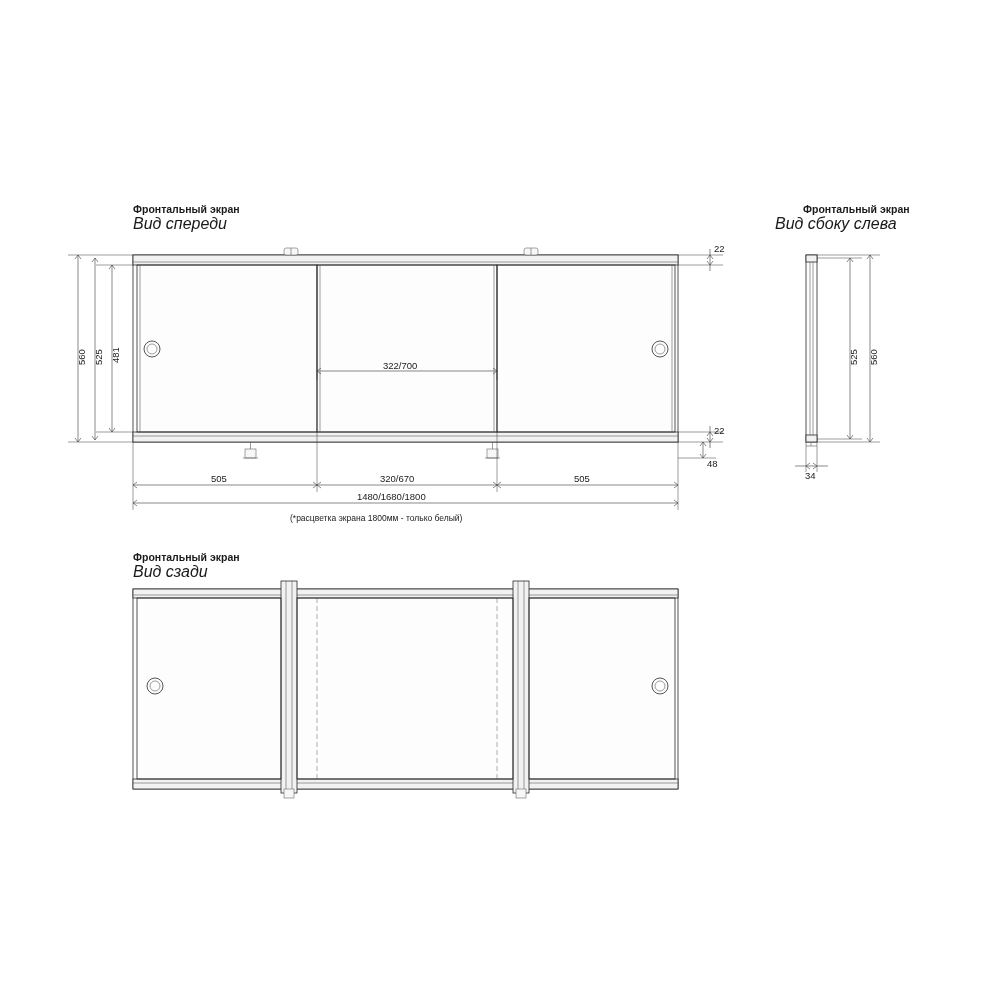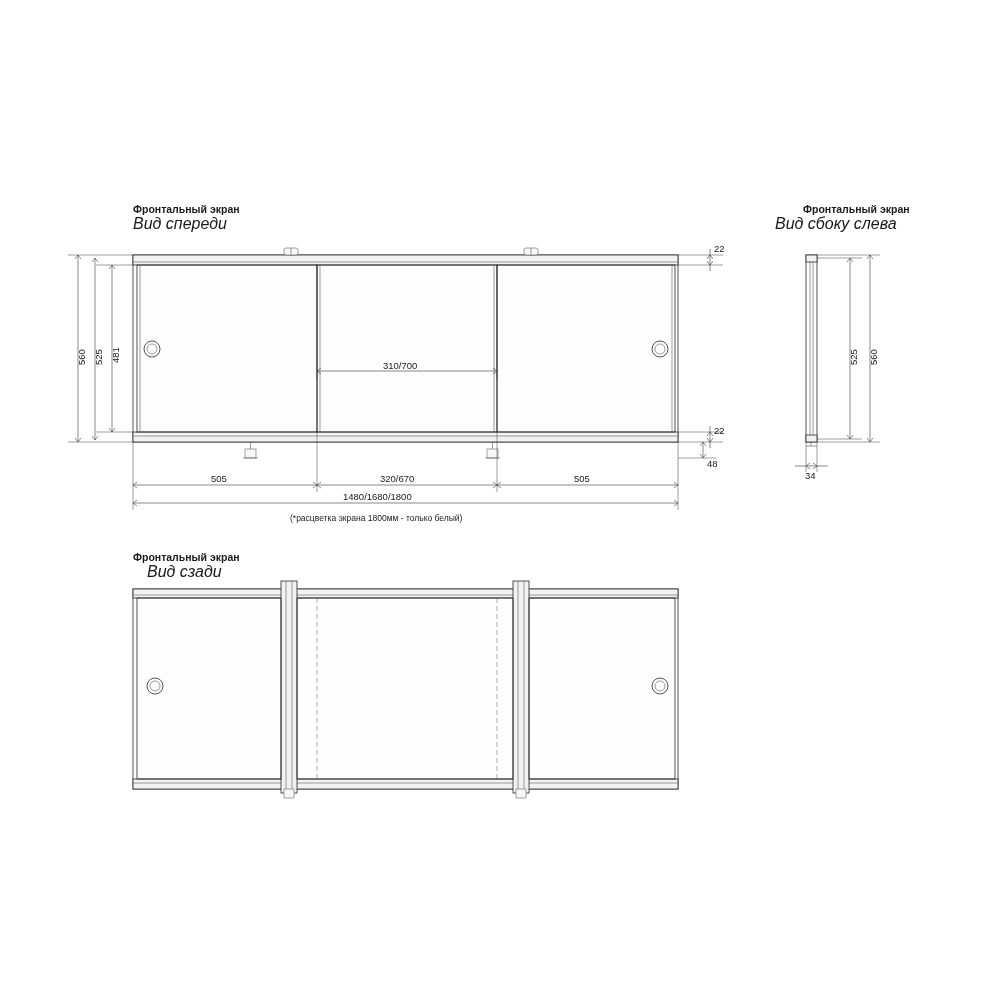--- a/index.html
+++ b/index.html
@@ -217,36 +217,36 @@
 
   </svg>
 
   <div class="lbl bold" style="left:133px; top:202px;">Фронтальный экран</div>
   <div class="lbl italic" style="left:133px; top:217px;">Вид спереди</div>
 
   <div class="lbl bold" style="left:803px; top:202px;">Фронтальный экран</div>
   <div class="lbl italic" style="left:775px; top:217px;">Вид сбоку слева</div>
 
   <div class="lbl bold" style="left:133px; top:550px;">Фронтальный экран</div>
-  <div class="lbl italic" style="left:133px; top:565px;margin-left:14px;">Вид сзади</div>
+  <div class="lbl italic" style="left:133px; top:565px;">Вид сзади</div>
 
   <div class="dim vert" style="left:76px; top:365px;">560</div>
   <div class="dim vert" style="left:93px; top:365px;">525</div>
   <div class="dim vert" style="left:110px; top:363px;">481</div>
 
   <div class="dim" style="left:714px; top:243px;">22</div>
   <div class="dim" style="left:714px; top:425px;">22</div>
   <div class="dim" style="left:707px; top:458px;">48</div>
 
-  <div class="dim" style="left:383px; top:360px;">310/700</div>
+  <div class="dim" style="left:383px; top:360px;">322/700</div>
 
   <div class="dim" style="left:211px; top:473px;">505</div>
   <div class="dim" style="left:380px; top:473px;">320/670</div>
   <div class="dim" style="left:574px; top:473px;">505</div>
-  <div class="dim" style="left:343px; top:491px;">1480/1680/1800</div>
+  <div class="dim" style="left:357px; top:491px;">1480/1680/1800</div>
 
   <div class="note" style="left:290px; top:513px;">(*расцветка экрана 1800мм - только белый)</div>
 
   <div class="dim vert" style="left:848px; top:365px;">525</div>
   <div class="dim vert" style="left:868px; top:365px;">560</div>
   <div class="dim" style="left:805px; top:470px;">34</div>
 
 </div>
 
 </body></html>

